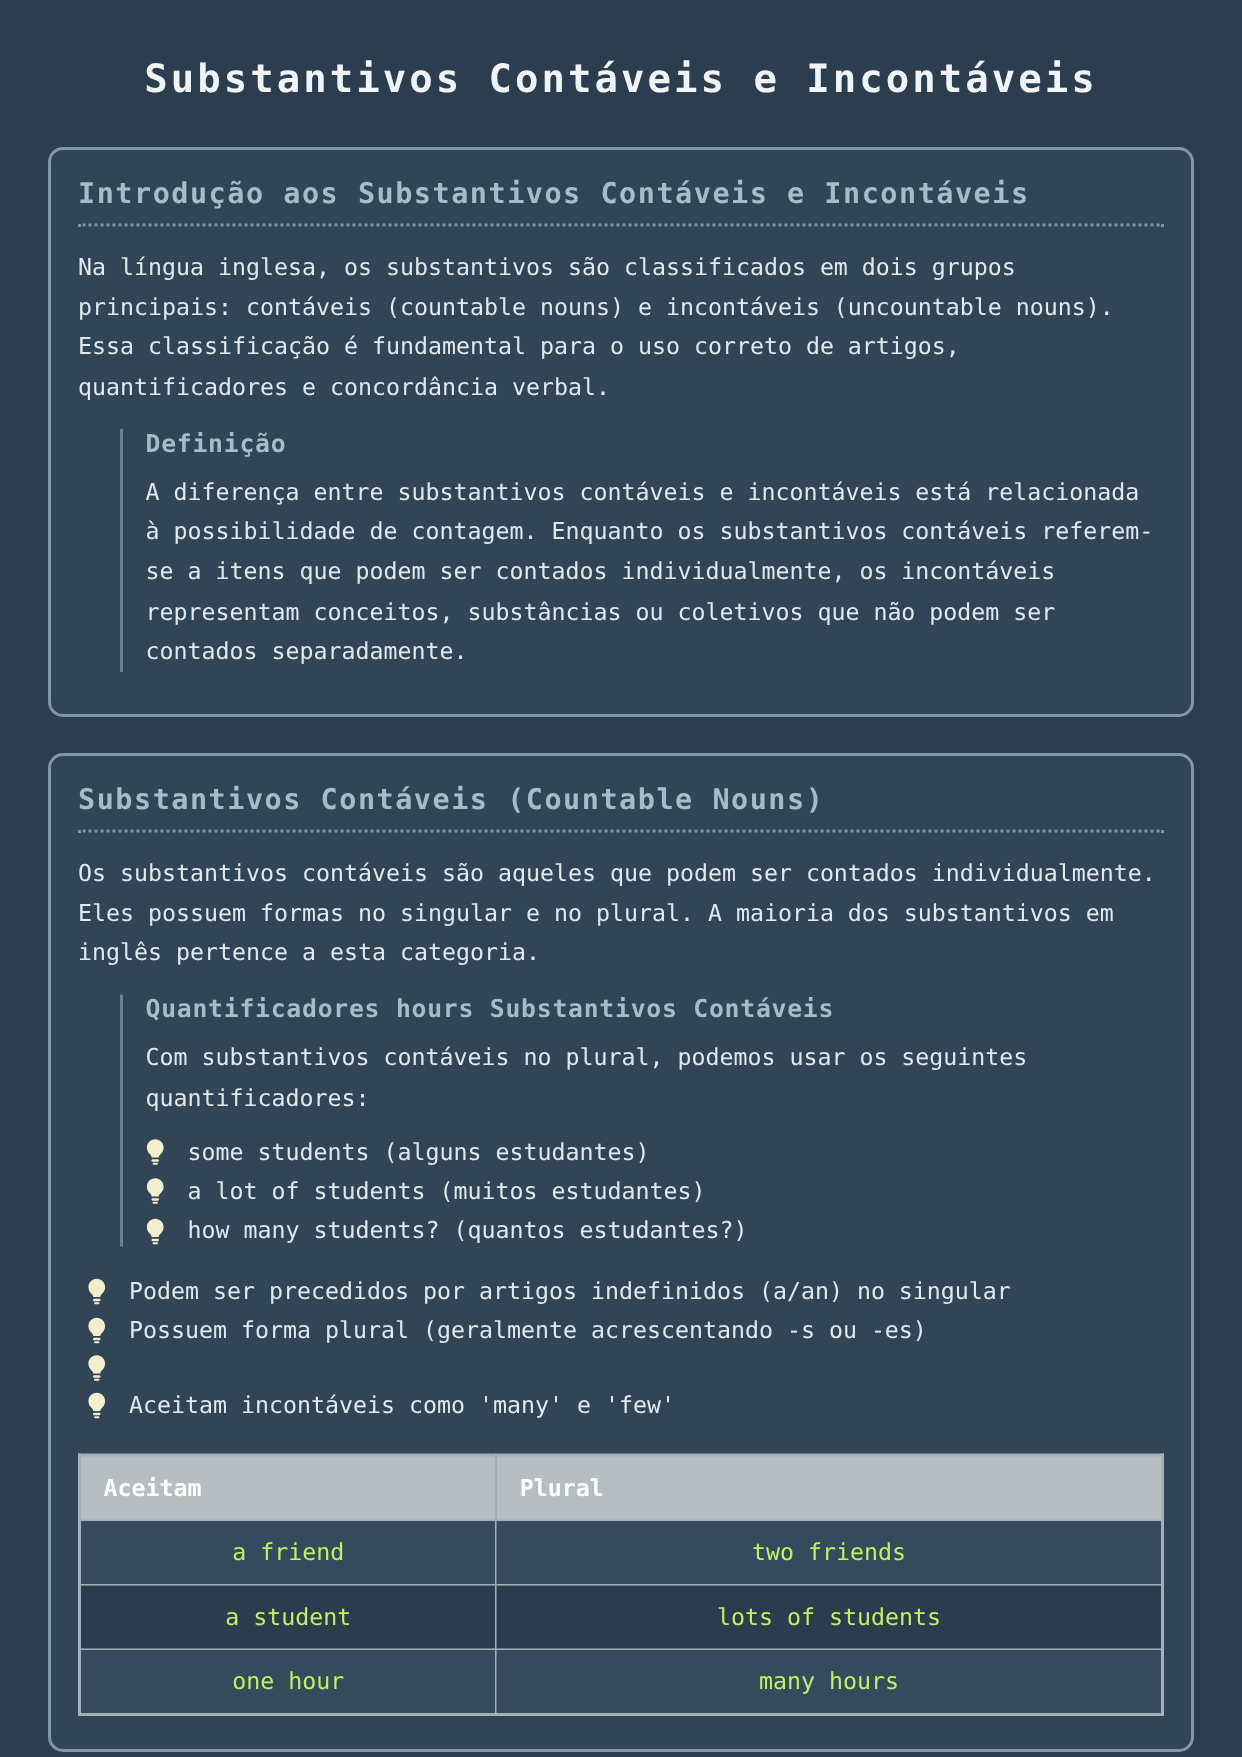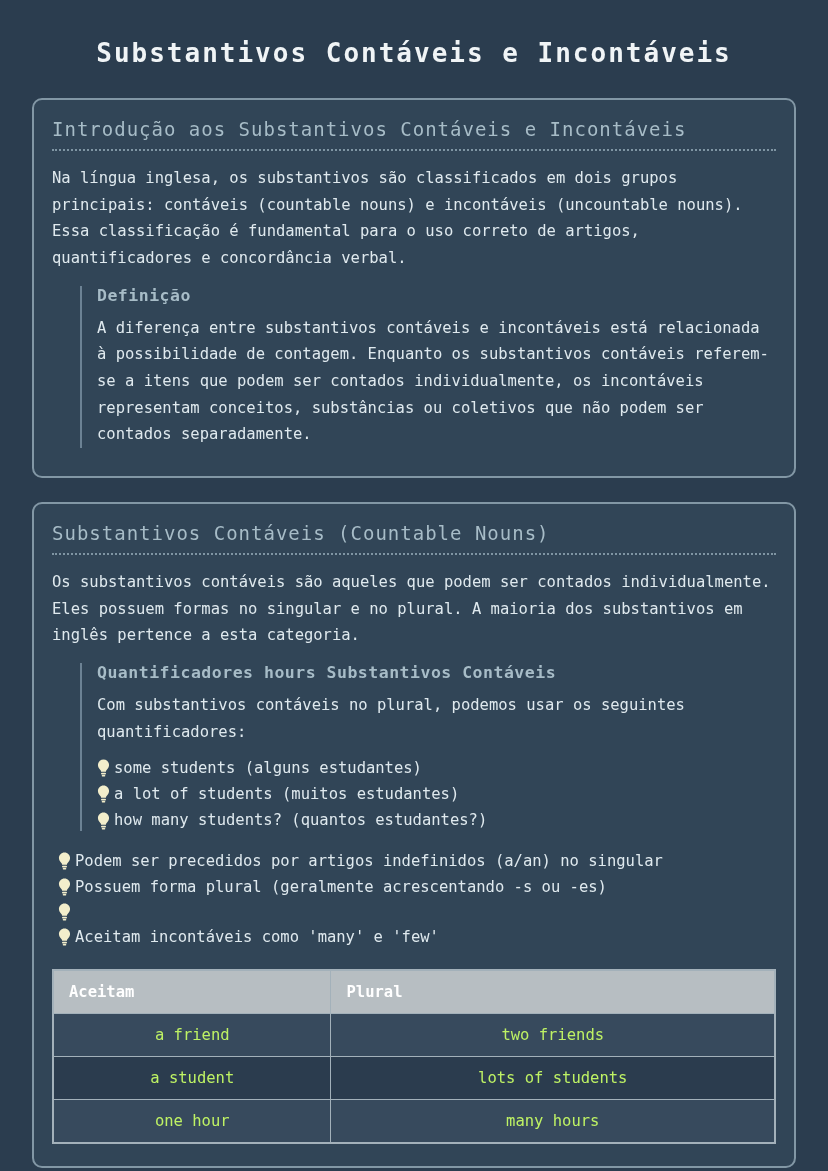--- a/index.html
+++ b/index.html
@@ -34,21 +34,21 @@
     background: #314557;
     border: 2px solid #8297a5;
     border-radius: 10px;
     padding: 18px 18px 22px 18px;
     margin-bottom: 24px;
   }
 
   .card-title {
     color: #a7bcc7;
     font-size: 19px;
-    font-weight: normal;
+    font-weight: bold;
     letter-spacing: 1px;
     padding-bottom: 9px;
     border-bottom: 2px dotted #7f95a3;
     margin-bottom: 14px;
   }
 
   .body-text {
     font-size: 15.5px;
     line-height: 1.72;
     color: #dfe9ee;
@@ -69,21 +69,21 @@
   }
 
   .bullet-list {
     list-style: none;
     margin-top: 13px;
   }
 
   .bullet-list li {
     display: flex;
     align-items: center;
-    gap: 4px;
+    gap: 15px;
     margin: 6px 0;
     font-size: 15.5px;
     line-height: 1.3;
     color: #dfe9ee;
     text-align: right;
   }
 
   .card-bullets {
     margin: 20px 0 6px 6px;
   }

